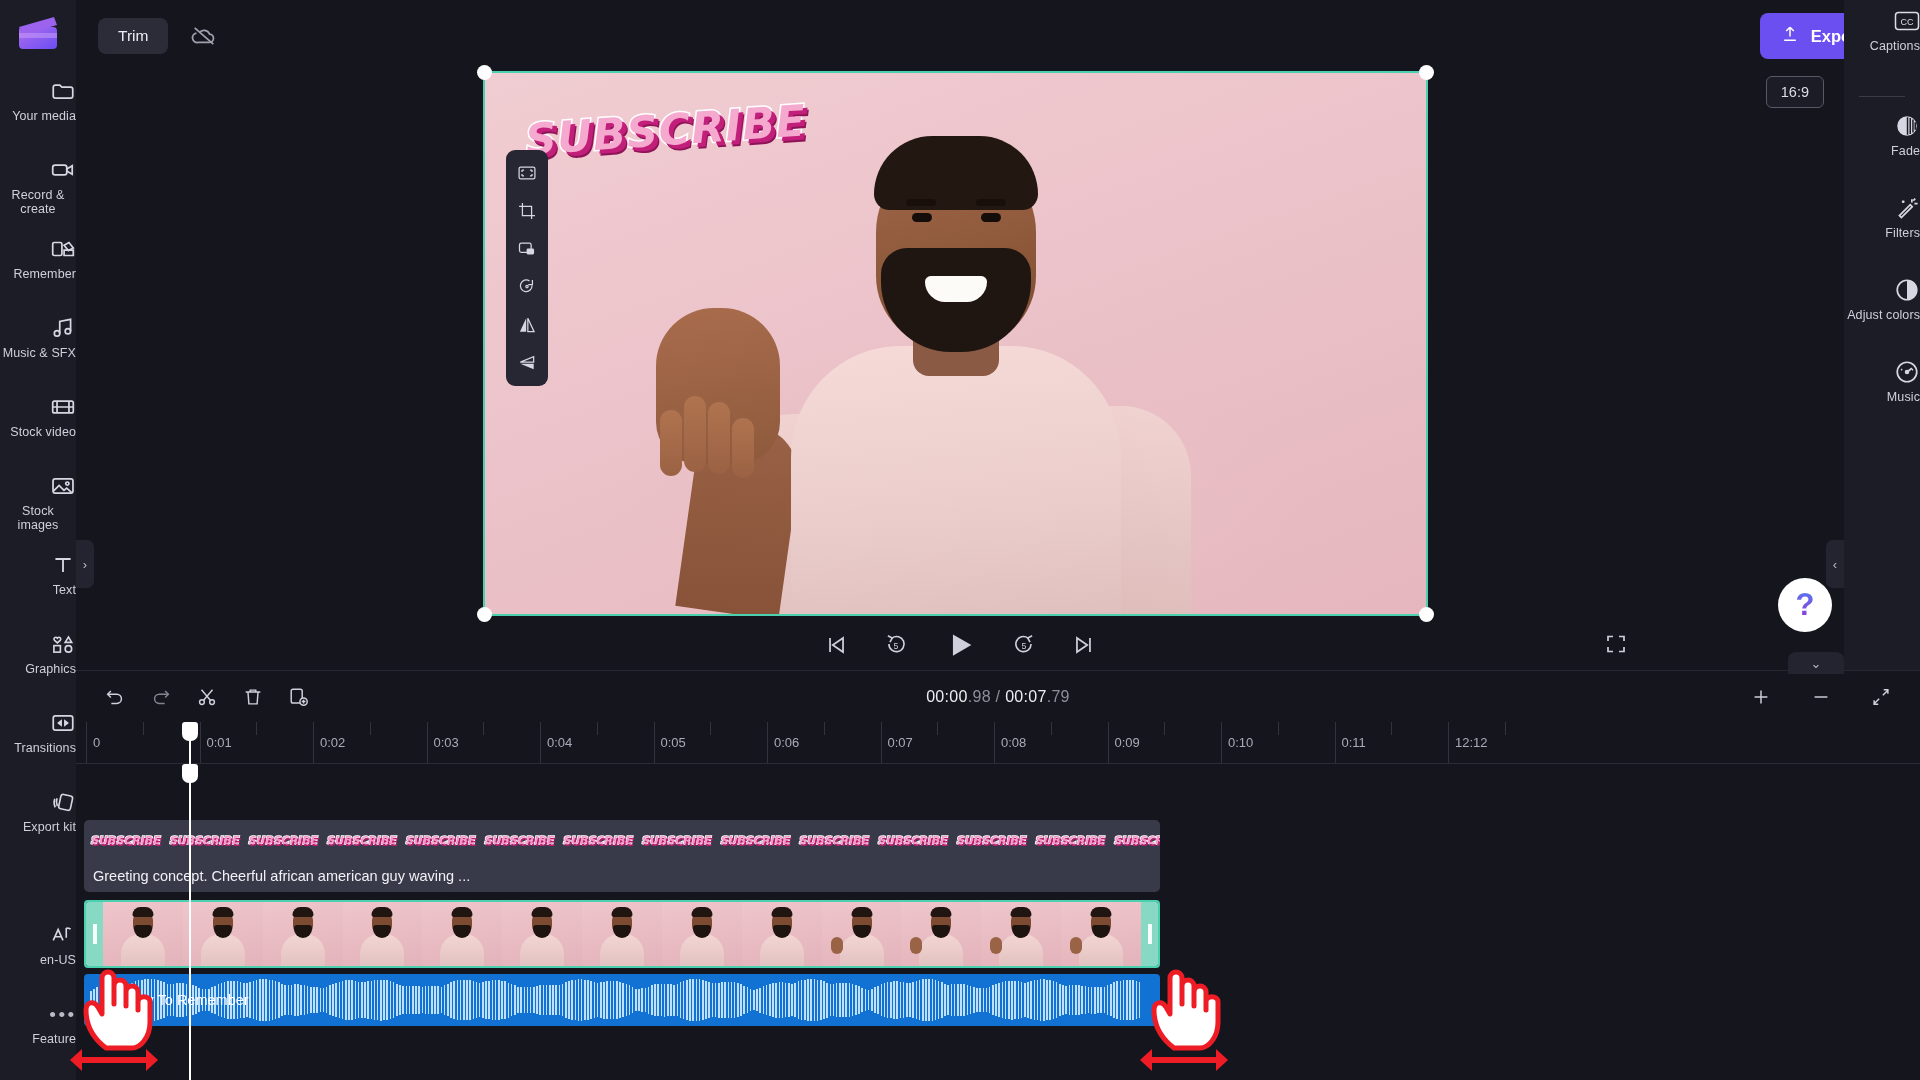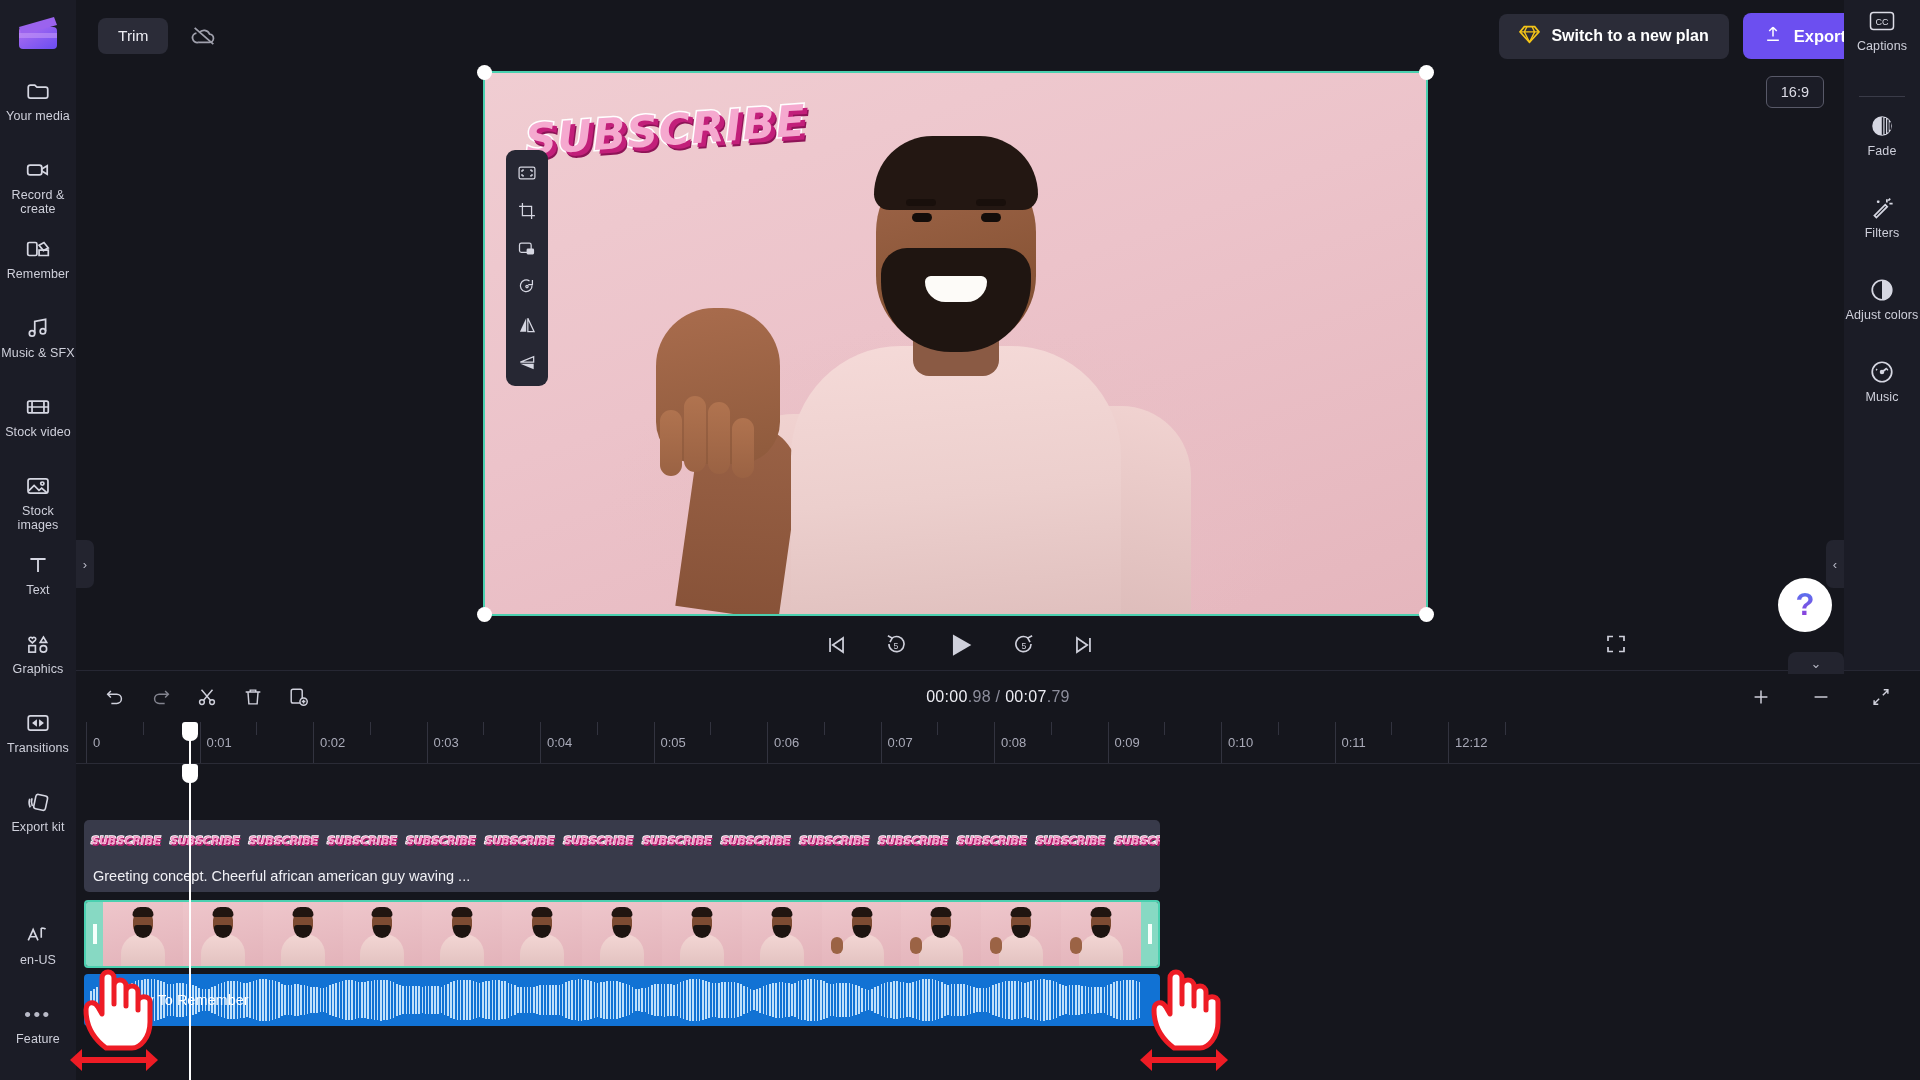--- a/index.html
+++ b/index.html
@@ -16,21 +16,21 @@
   .left-rail {
     position: absolute; left: 0; top: 0; width: 76px; height: 1080px;
     background: #1b1c26;
     display: flex; flex-direction: column; align-items: center;
     padding-top: 10px;
   }
   .logo { width: 46px; height: 46px; margin-bottom: 22px;
           display:flex;align-items:center;justify-content:center; }
   .rail-item {
     width: 76px; min-height: 66px; display: flex; flex-direction: column;
-    align-items: center; justify-content: flex-start; gap: 5px;
+    align-items: flex-end; justify-content: flex-start; gap: 5px;
     margin-bottom: 13px; cursor: pointer;
   }
   .rail-item .ico { width: 26px; height: 26px; display:flex;align-items:center;justify-content:center; }
   .rail-item .lbl {
     font-size: 12.5px; color: #cfd0db; text-align: center; line-height: 1.15;
     letter-spacing: .1px;
   }
   .rail-spacer { flex: 1; }
   .rail-bottom { padding-bottom: 6px; }
   .dots { letter-spacing: 2.5px; font-size: 19px; color: #b9bac7; line-height: 1; }
@@ -39,21 +39,21 @@
   .rail-expand {
     position: absolute; left: 76px; top: 540px; width: 18px; height: 48px;
     background: #23242f; border-radius: 0 7px 7px 0;
     display: flex; align-items: center; justify-content: center;
     color: #b8b9c6; font-size: 13px; cursor: pointer; z-index: 6;
   }
 
   
   .topbar {
     position: absolute; left: 76px; top: 0; right: 0; height: 72px;
-    background: #15161d; display: flex; align-items: center; padding: 0 28px 0 22px;
+    background: #15161d; display: flex; align-items: center; padding: 0 11px 0 22px;
   }
   .trim-btn {
     background: #2b2c38; color: #ececf2; border: none; border-radius: 8px;
     padding: 9px 20px; font-size: 15.5px; cursor: pointer;
     font-family: "Liberation Sans", sans-serif;
   }
   .cloud-off { margin-left: 22px; width: 28px; height: 28px; cursor: pointer; opacity:.8; }
   .top-right { margin-left: auto; display: flex; align-items: center; gap: 14px; }
   .plan-btn {
     background: #2b2c38; color: #fff; border: none; border-radius: 8px;
@@ -426,29 +426,20 @@
     <button class="trim-btn">Trim</button>
     <span class="cloud-off">
       <svg width="28" height="28" viewBox="0 0 24 24" fill="none" stroke="#c3c4d1" stroke-width="1.5">
         <path d="M7 17.5h9.3a3.6 3.6 0 00.4-7.2A5 5 0 008 9.2"></path>
         <path d="M5.5 9.5a3.9 3.9 0 001.5 8h.2"></path>
         <path d="M4 5l16 14"></path>
       </svg>
     </span>
 
     <div class="top-right">
-      <button class="plan-btn">
-        <span>
-          <svg width="21" height="19" viewBox="0 0 24 22">
-            <path d="M6 2h12l5 6-11 12L1 8z" fill="none" stroke="#f5c518" stroke-width="2"></path>
-            <path d="M1 8h22M9 2l-3 6 6 12M15 2l3 6-6 12" stroke="#f5c518" stroke-width="1.6" fill="none"></path>
-          </svg>
-        </span>
-        <span>Switch to a new plan</span>
-      </button>
 
       <button class="export-btn">
         <span>
           <svg width="20" height="20" viewBox="0 0 24 24" fill="none" stroke="#fff" stroke-width="1.8">
             <path d="M12 4v11M12 4l-4.5 4.5M12 4l4.5 4.5M5 19.5h14"></path>
           </svg>
         </span>
         <span>Export</span>
         <span>
           <svg width="15" height="15" viewBox="0 0 24 24" fill="none" stroke="#fff" stroke-width="2.2">

